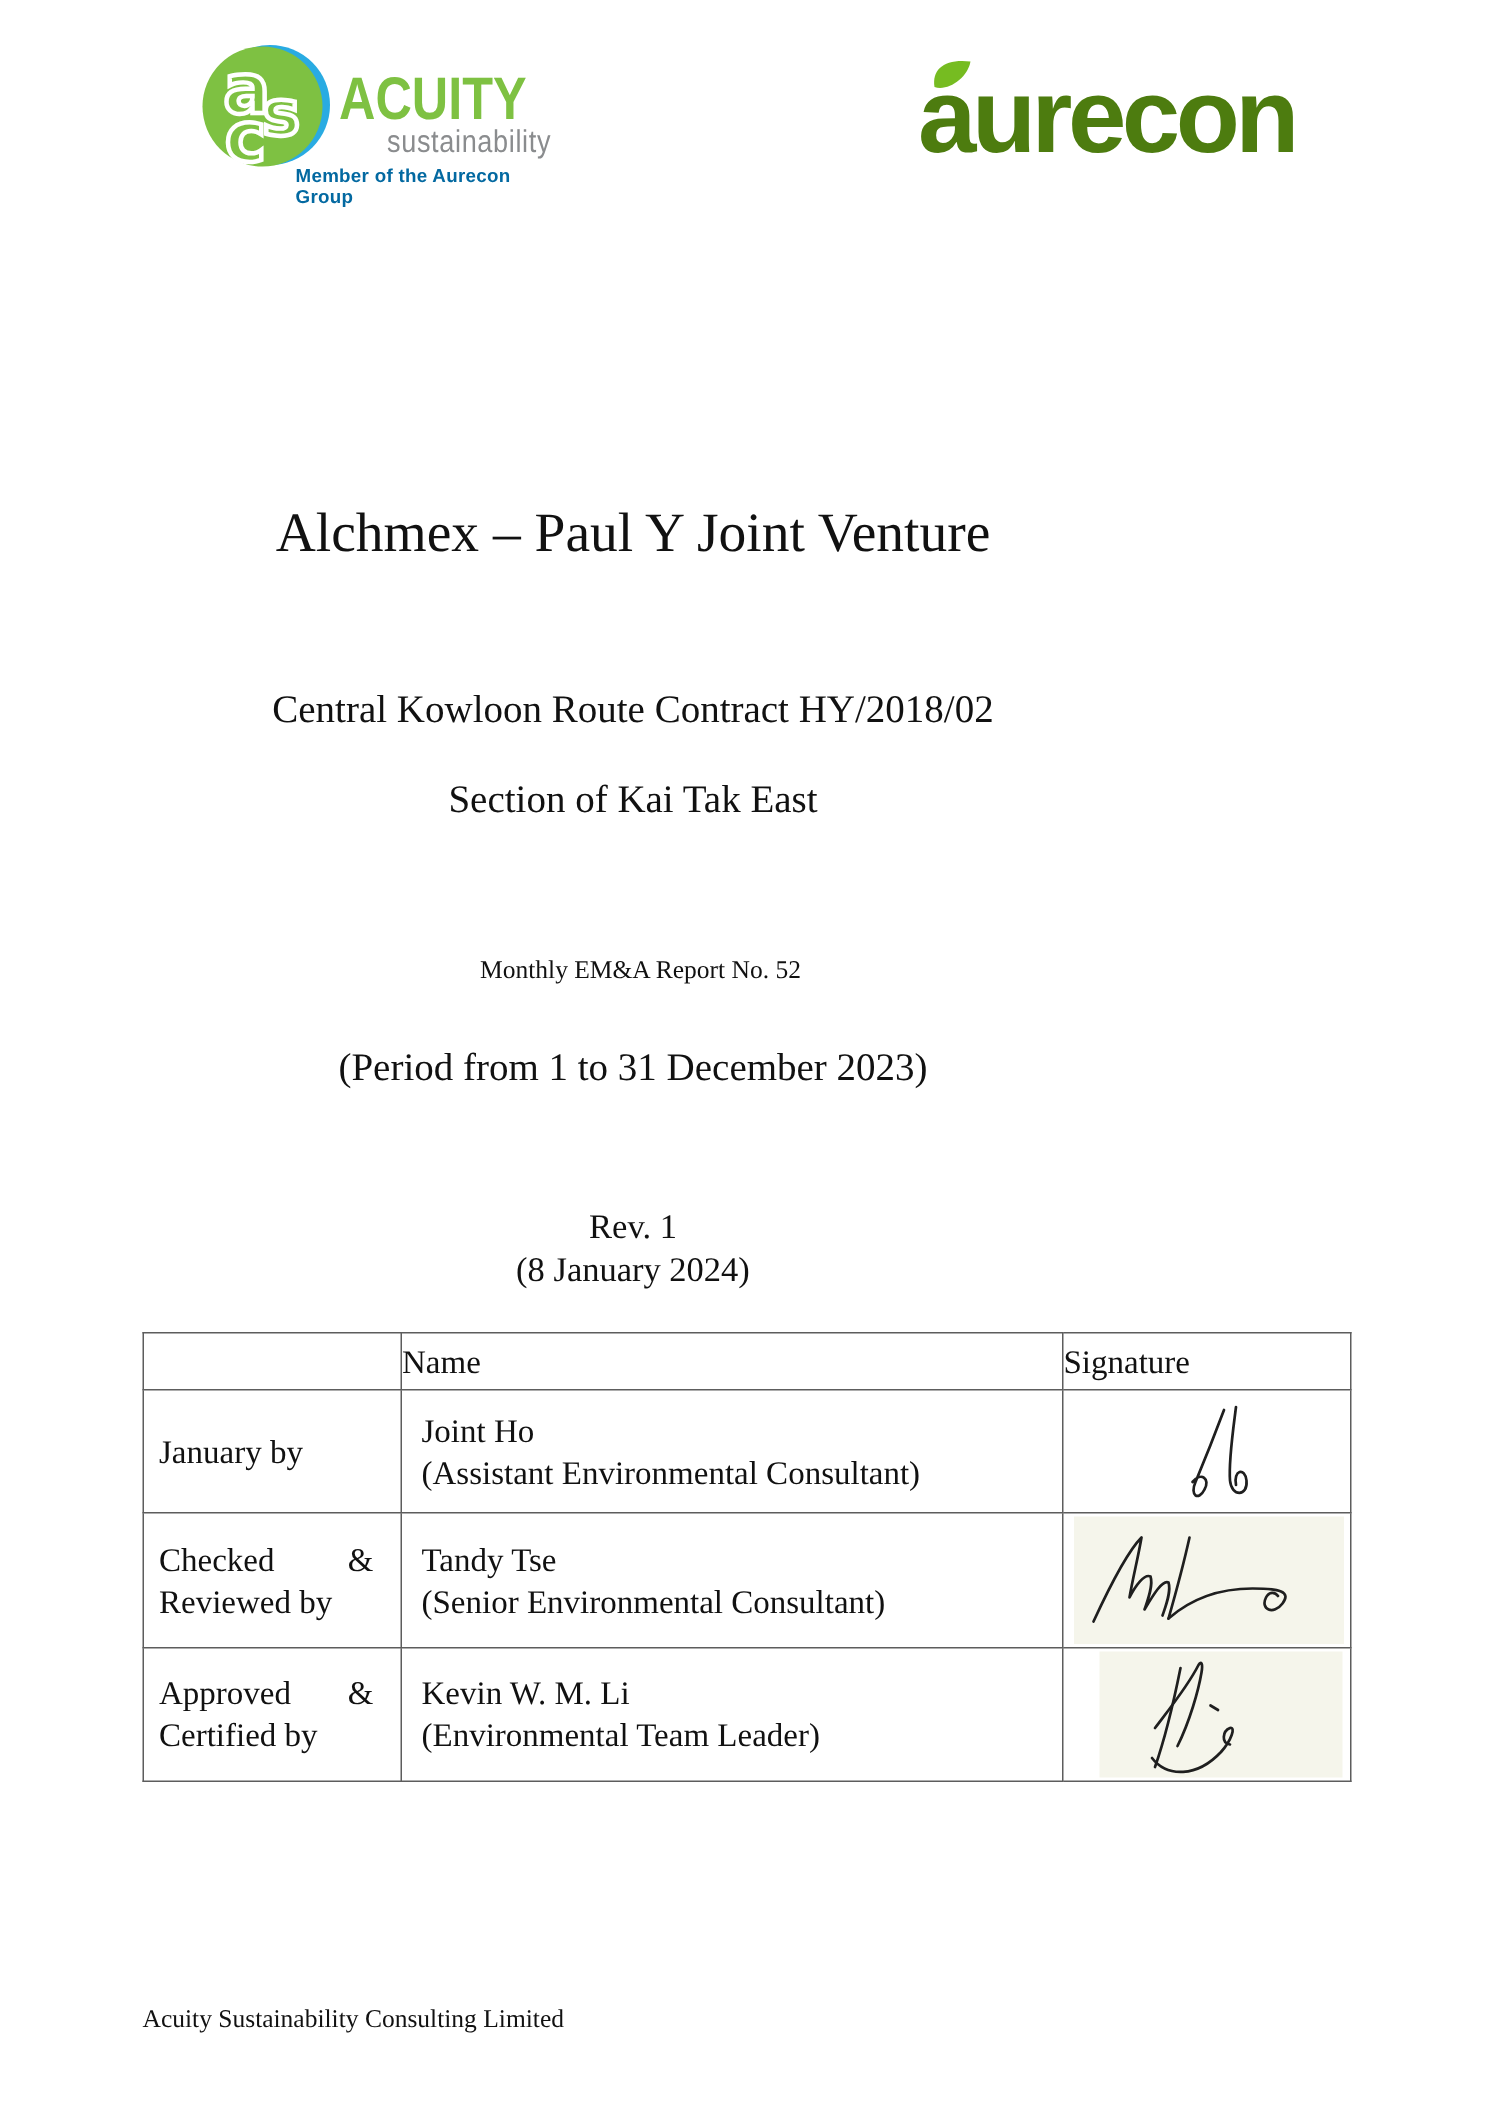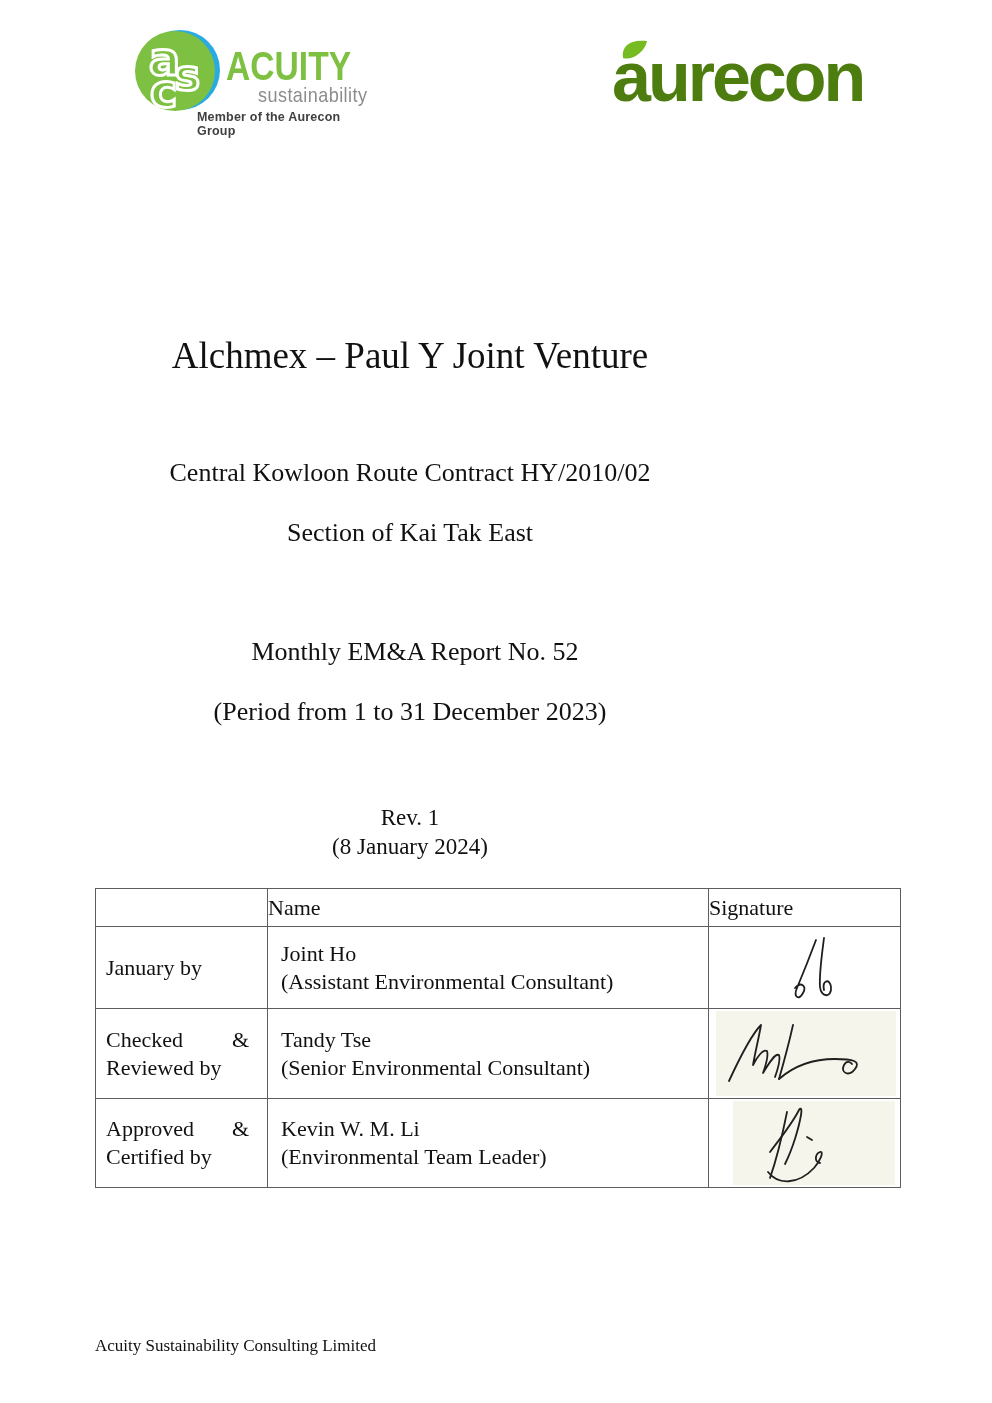--- a/index.html
+++ b/index.html
@@ -25,40 +25,40 @@
   .acuity-tagline {
     position: absolute; left: 124px; top: 58px;
     font-family: "Liberation Sans", sans-serif;
     font-size: 21px; line-height: 1; color: #8a8c8e;
     letter-spacing: 0.5px;
     transform: scaleX(0.86); transform-origin: left top;
   }
   .acuity-member {
     position: absolute; left: 63px; top: 84px;
     font-family: "Liberation Sans", sans-serif;
-    font-weight: bold; font-size: 12.5px; color: #404040;
+    font-weight: bold; font-size: 12.5px; color: #0369a1;
     letter-spacing: 0.2px;
   }
 
   
   .aurecon-logo { position: absolute; left: 612px; top: 30px; width: 300px; height: 80px; }
   .aurecon-leaf { position: absolute; left: 9px; top: 8px; }
   .aurecon-name {
     position: absolute; left: 0; top: 12px;
     font-family: "Liberation Sans", sans-serif;
     font-weight: bold; font-size: 70px; line-height: 1;
     letter-spacing: -3px; color: #4d7c0f;
   }
 
   
-  .center-line { position: absolute; left: 0; width: 820px; text-align: center; }
+  .center-line { position: absolute; left: 12px; width: 820px; text-align: center; }
   .jv-title    { top: 334px; font-size: 37px; }
   .contract    { top: 458px; font-size: 26px; }
   .section     { top: 518px; font-size: 26px; }
-  .report      { top: 637px; font-size: 26px; padding-left: 10px; }
+  .report      { top: 637px; font-size: 17px; padding-left: 10px; }
   .period      { top: 697px; font-size: 26px; }
   .rev-block   { top: 803px; font-size: 23px; line-height: 29px; }
 
   
   .approval { position: absolute; left: 95px; top: 888px; }
   table { border-collapse: collapse; table-layout: fixed; width: 805px; font-size: 22px; }
   td, th { border: 1.5px solid #5d5d5d; vertical-align: middle; }
   col.c-role { width: 172px; }
   col.c-name { width: 441px; }
   col.c-sig  { width: 192px; }
@@ -98,21 +98,21 @@
 </div>
 
 <div class="aurecon-logo">
   <svg class="aurecon-leaf" width="28" height="24" viewBox="0 0 28 24">
     <path d="M2,20 C0,8 9,1 26,3 C24,14 11,23 2,20 Z" fill="#76bc21"></path>
   </svg>
   <div class="aurecon-name">aurecon</div>
 </div>
 
 <div class="center-line jv-title">Alchmex – Paul Y Joint Venture</div>
-<div class="center-line contract">Central Kowloon Route Contract HY/2010/02</div>
+<div class="center-line contract">Central Kowloon Route Contract HY/2018/02</div>
 <div class="center-line section">Section of Kai Tak East</div>
 <div class="center-line report">Monthly EM&amp;A Report No. 52</div>
 <div class="center-line period">(Period from 1 to 31 December 2023)</div>
 <div class="center-line rev-block">
   <div>Rev. 1</div>
   <div>(8 January 2024)</div>
 </div>
 
 <div class="approval">
   <table>

